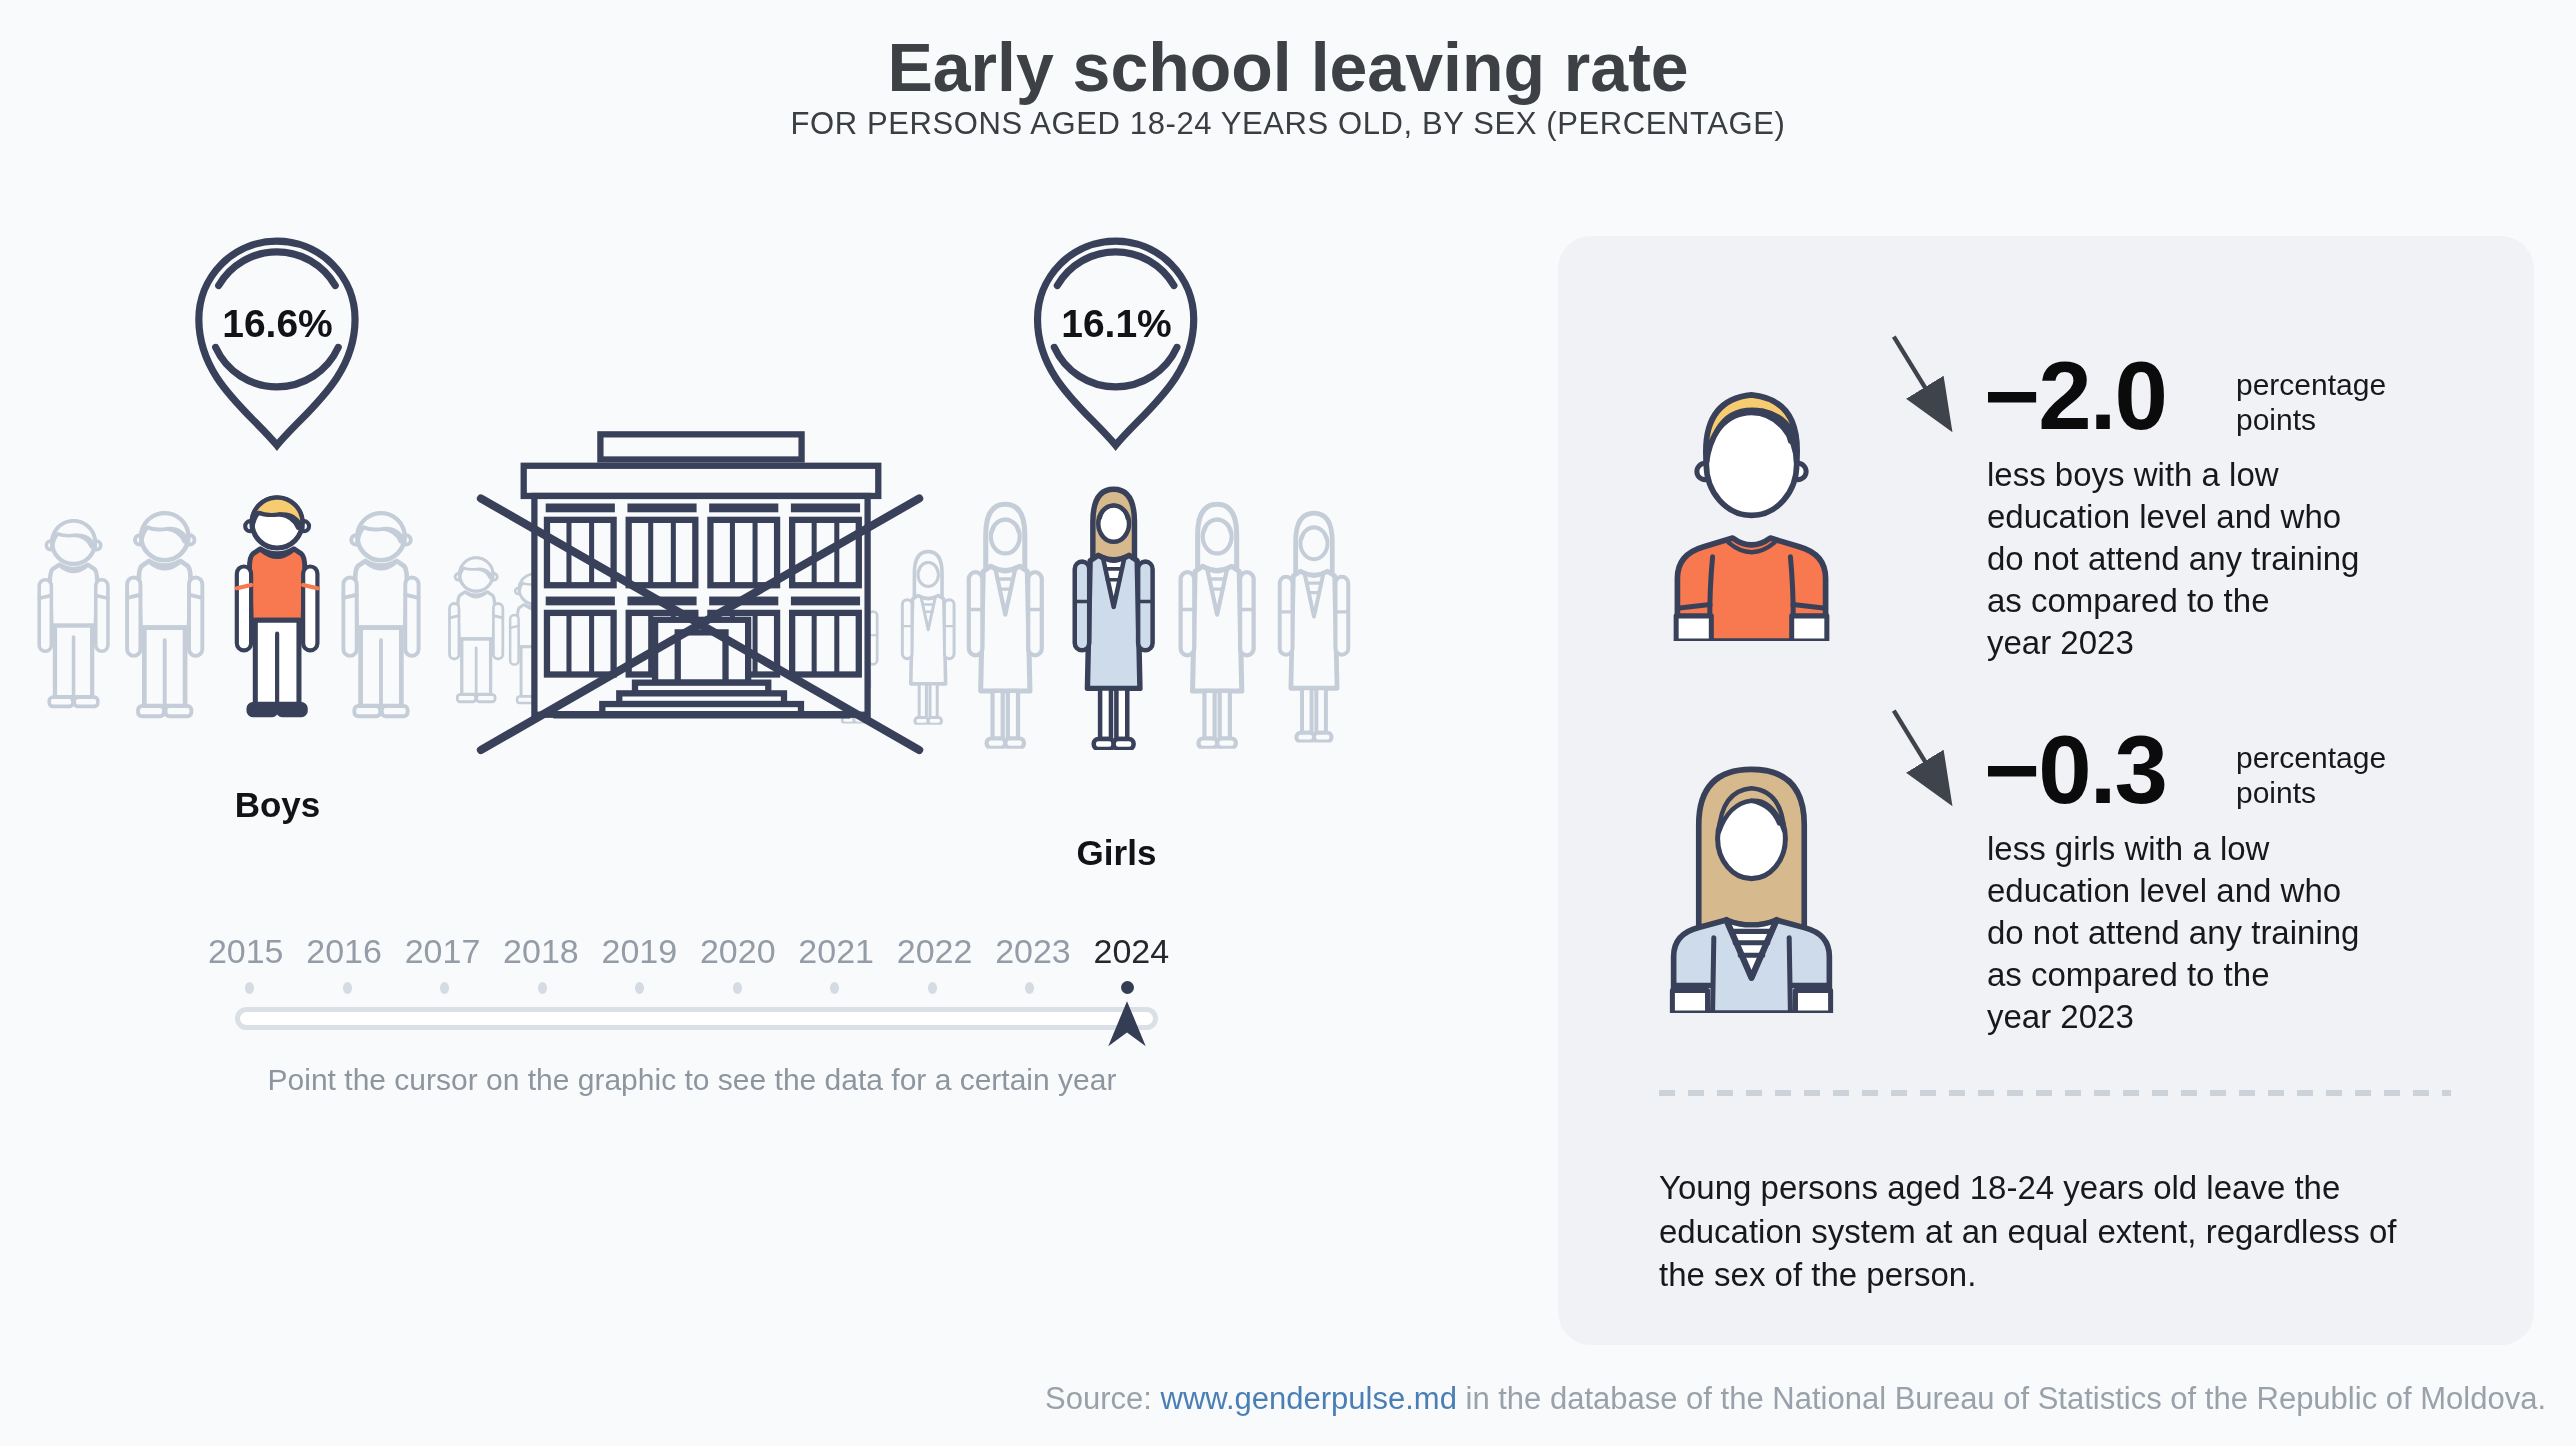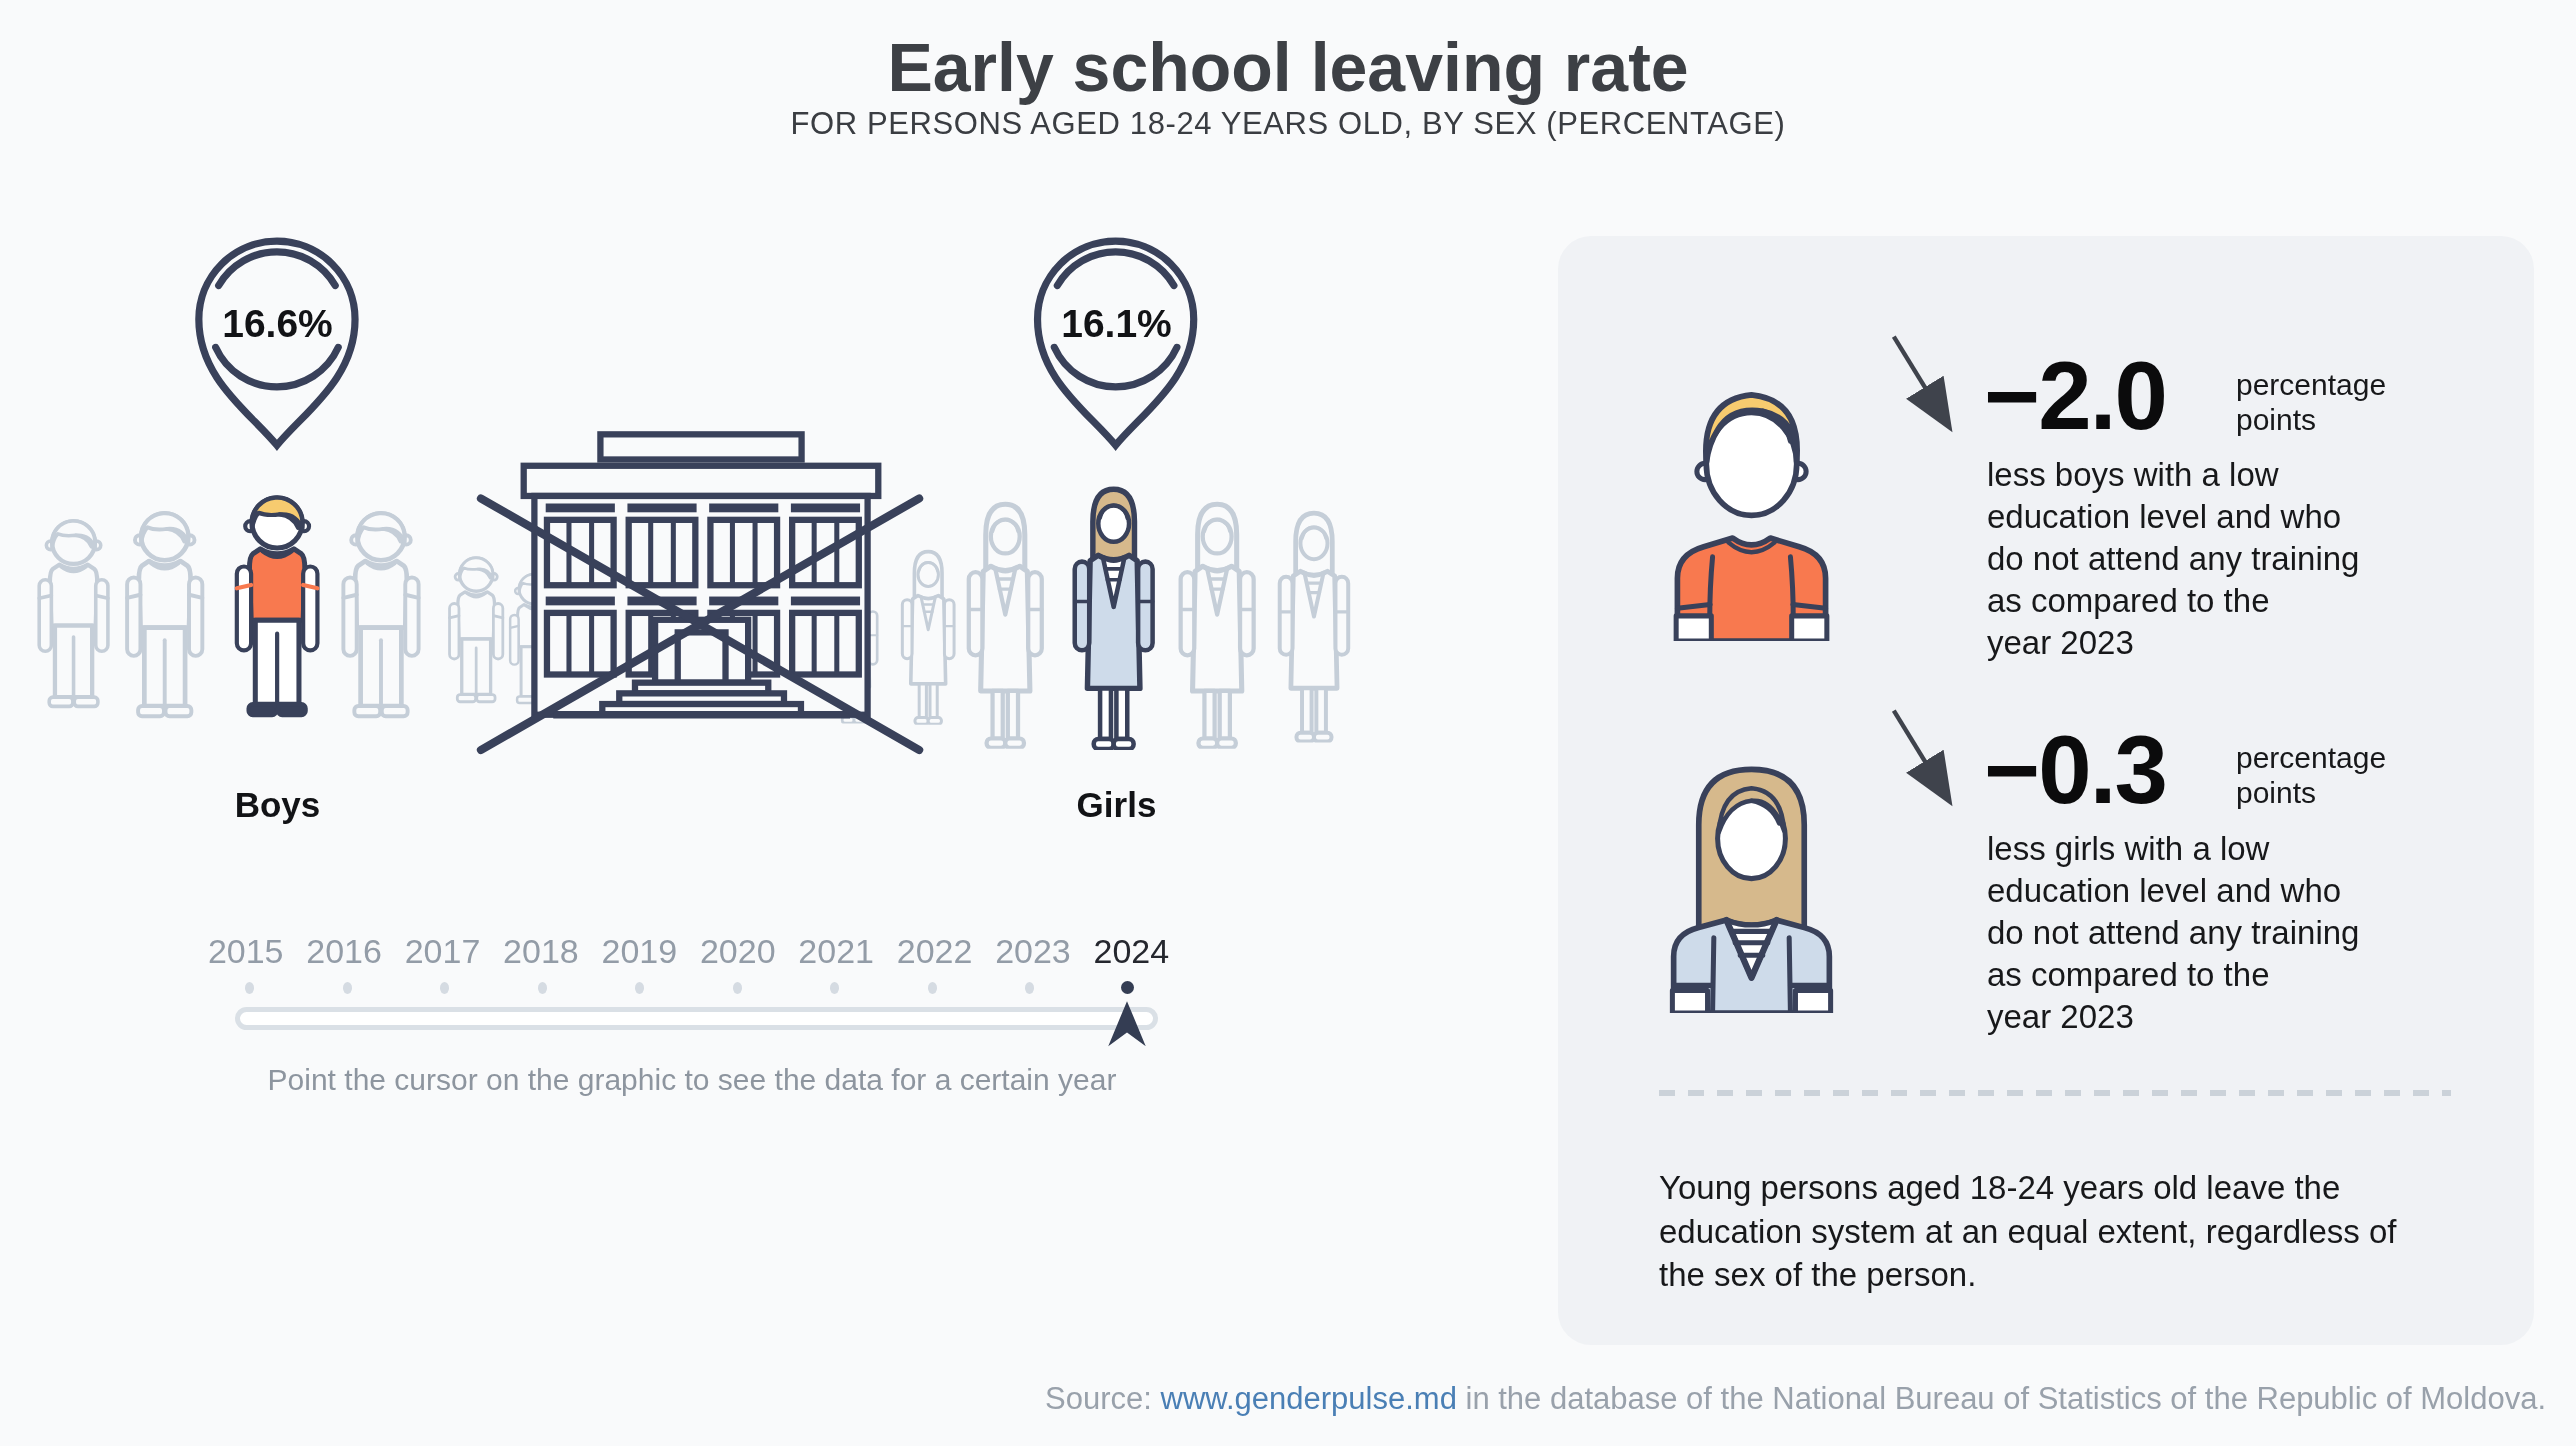--- a/index.html
+++ b/index.html
@@ -189,21 +189,21 @@
     <use href="#sym-boy" class="fig-boy-hl" x="354" y="758" width="173.6" height="434"></use>
     <use href="#sym-girl" class="fig-girl-hl" x="1685" y="760" width="172.8" height="432"></use>
 
     <use href="#sym-pin" class="pin" x="297" y="373" width="287" height="344"></use>
     <use href="#sym-pin" class="pin" x="1631" y="373" width="287" height="344"></use>
   </svg>
 
   <div class="balloon-label" style="left:183px;">16.6%</div>
   <div class="balloon-label" style="left:1022px;">16.1%</div>
   <div class="group-label" style="left:183px;">Boys</div>
-  <div class="group-label" style="left:1022px;">Girls</div>
+  <div class="group-label" style="left:1022px;margin-top:48px;">Girls</div>
 
   <div class="years">
     <span>2015</span>
     <span>2016</span>
     <span>2017</span>
     <span>2018</span>
     <span>2019</span>
     <span>2020</span>
     <span>2021</span>
     <span>2022</span>

